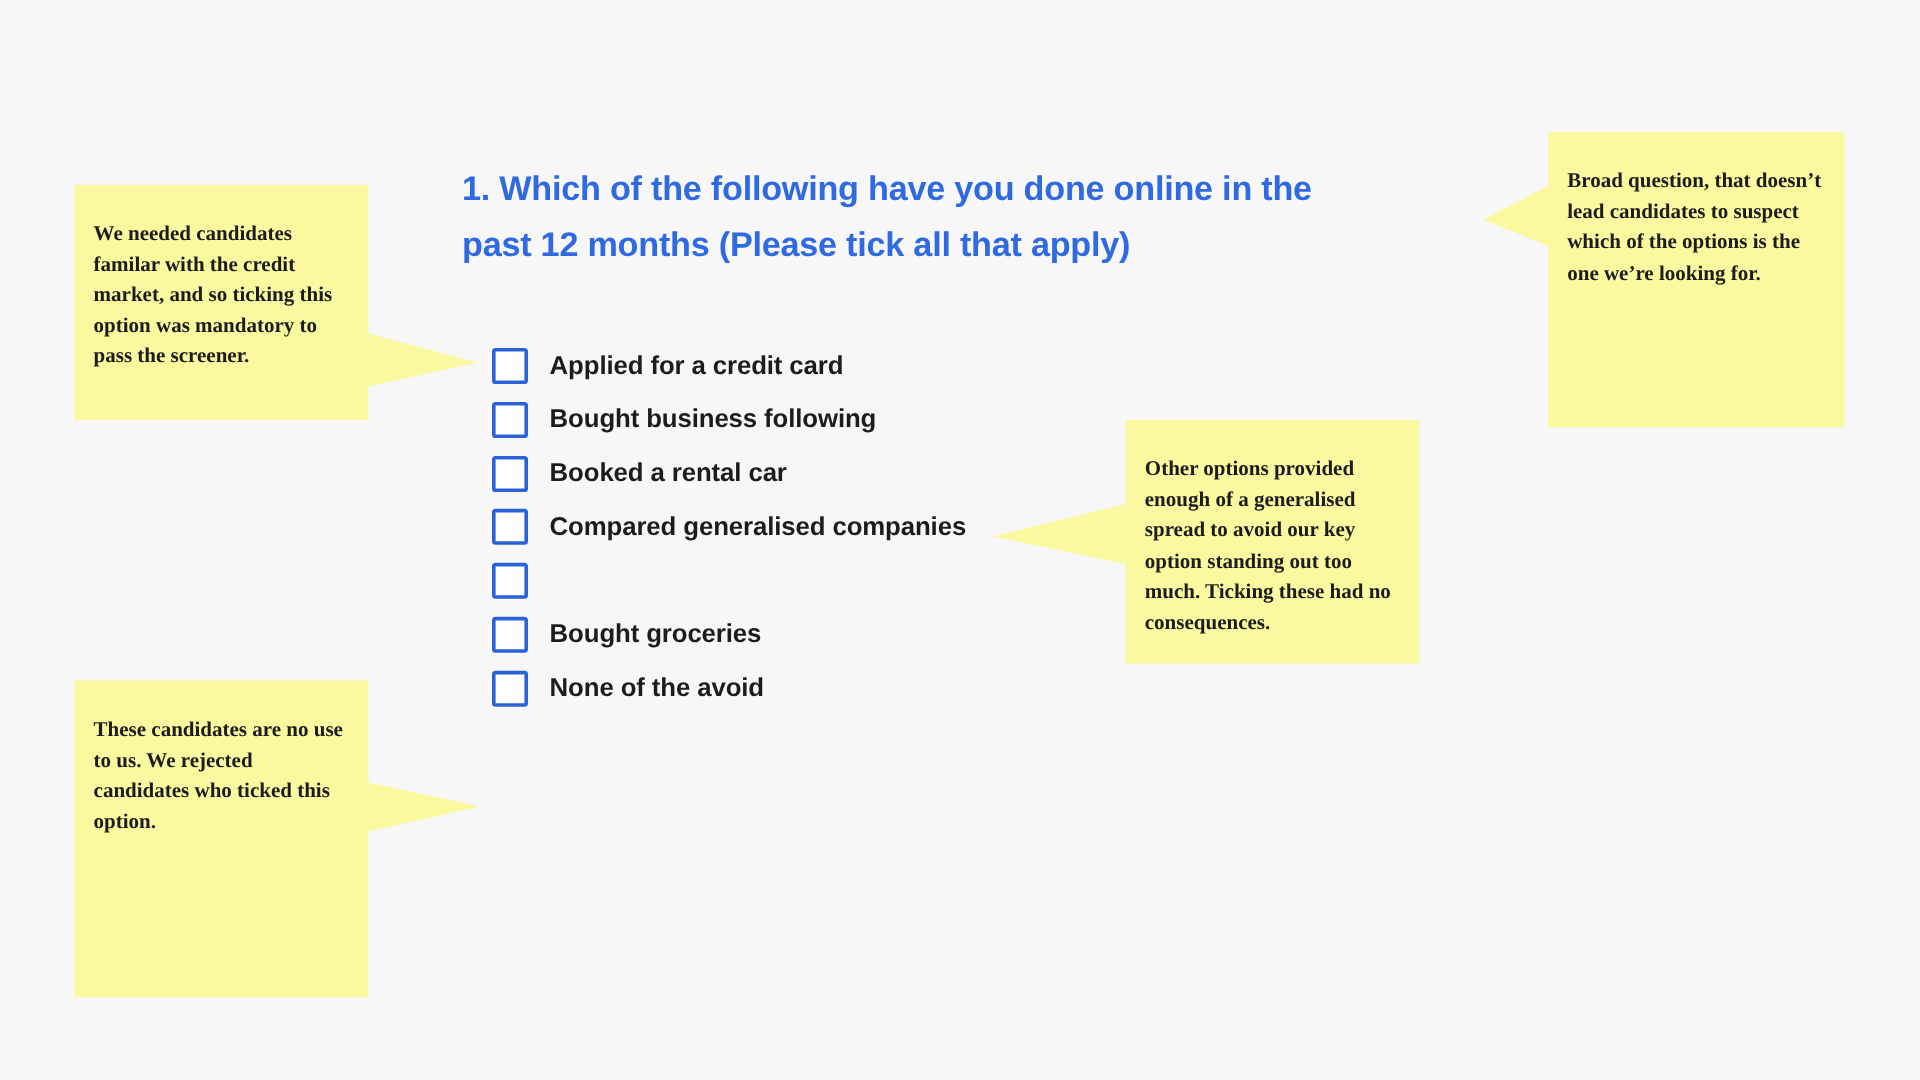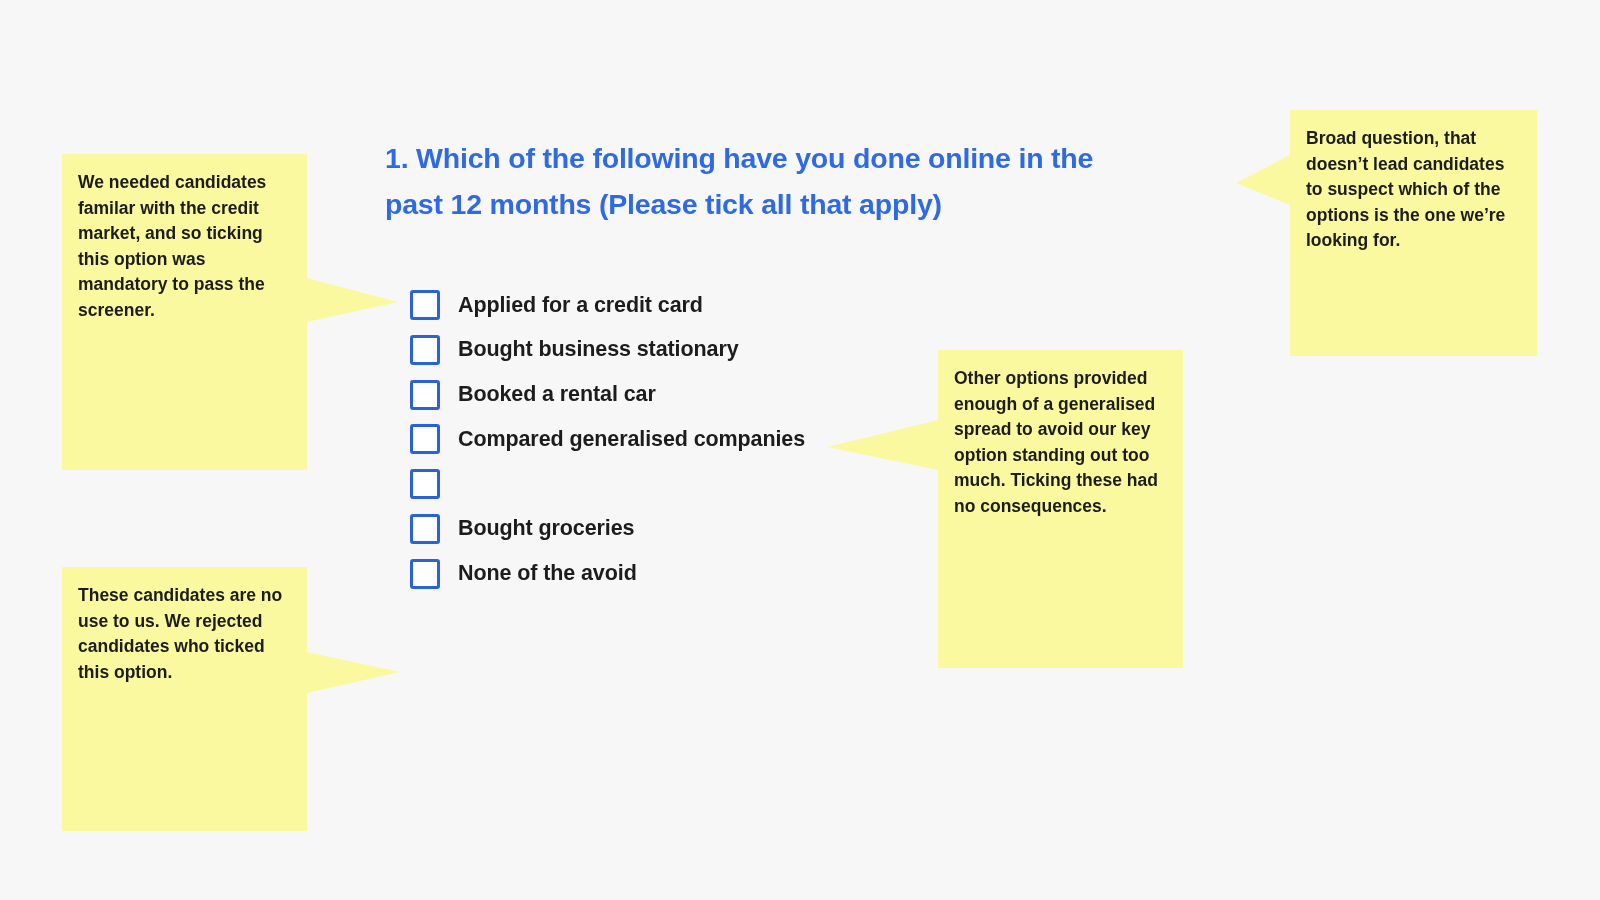--- a/index.html
+++ b/index.html
@@ -50,26 +50,27 @@
     cursor:pointer;
     white-space:nowrap;
   }
 
   
   .note{
     position:absolute;
     background:var(--note-yellow);
     color:var(--text-dark);
     font-size:17.5px;font-weight:700;line-height:25.5px;
-    padding:16px 16px 0 16px;
+    padding:28px 16px 0 16px;
+    font-family:Liberation Serif, serif;
   }
-  .note-top-left{left:62px;top:154px;width:245px;height:316px;}
+  .note-top-left{left:62px;top:154px;width:245px;height:196px;}
   .note-bottom-left{left:62px;top:567px;width:245px;height:264px;}
   .note-top-right{left:1290px;top:110px;width:247px;height:246px;}
-  .note-mid-right{left:938px;top:350px;width:245px;height:318px;}
+  .note-mid-right{left:938px;top:350px;width:245px;height:203px;}
 
   .pointer{position:absolute;width:0;height:0;}
   .pointer-right{left:100%;}
   .pointer-left{right:100%;}
   .note-top-left .pointer{
     top:124px;
     border-top:24px solid transparent;
     border-bottom:20px solid transparent;
     border-left:91px solid var(--note-yellow);
   }
@@ -100,21 +101,21 @@
   <h1 class="question-title">1. Which of the following have you done online in the
 past 12 months (Please tick all that apply)</h1>
 
   <div class="options">
     <div class="option-row">
       <span class="checkbox"></span>
       <span class="option-label">Applied for a credit card</span>
     </div>
     <div class="option-row">
       <span class="checkbox"></span>
-      <span class="option-label">Bought business stationary</span>
+      <span class="option-label">Bought business following</span>
     </div>
     <div class="option-row">
       <span class="checkbox"></span>
       <span class="option-label">Booked a rental car</span>
     </div>
     <div class="option-row">
       <span class="checkbox"></span>
       <span class="option-label">Compared generalised companies</span>
     </div>
     <div class="option-row">

